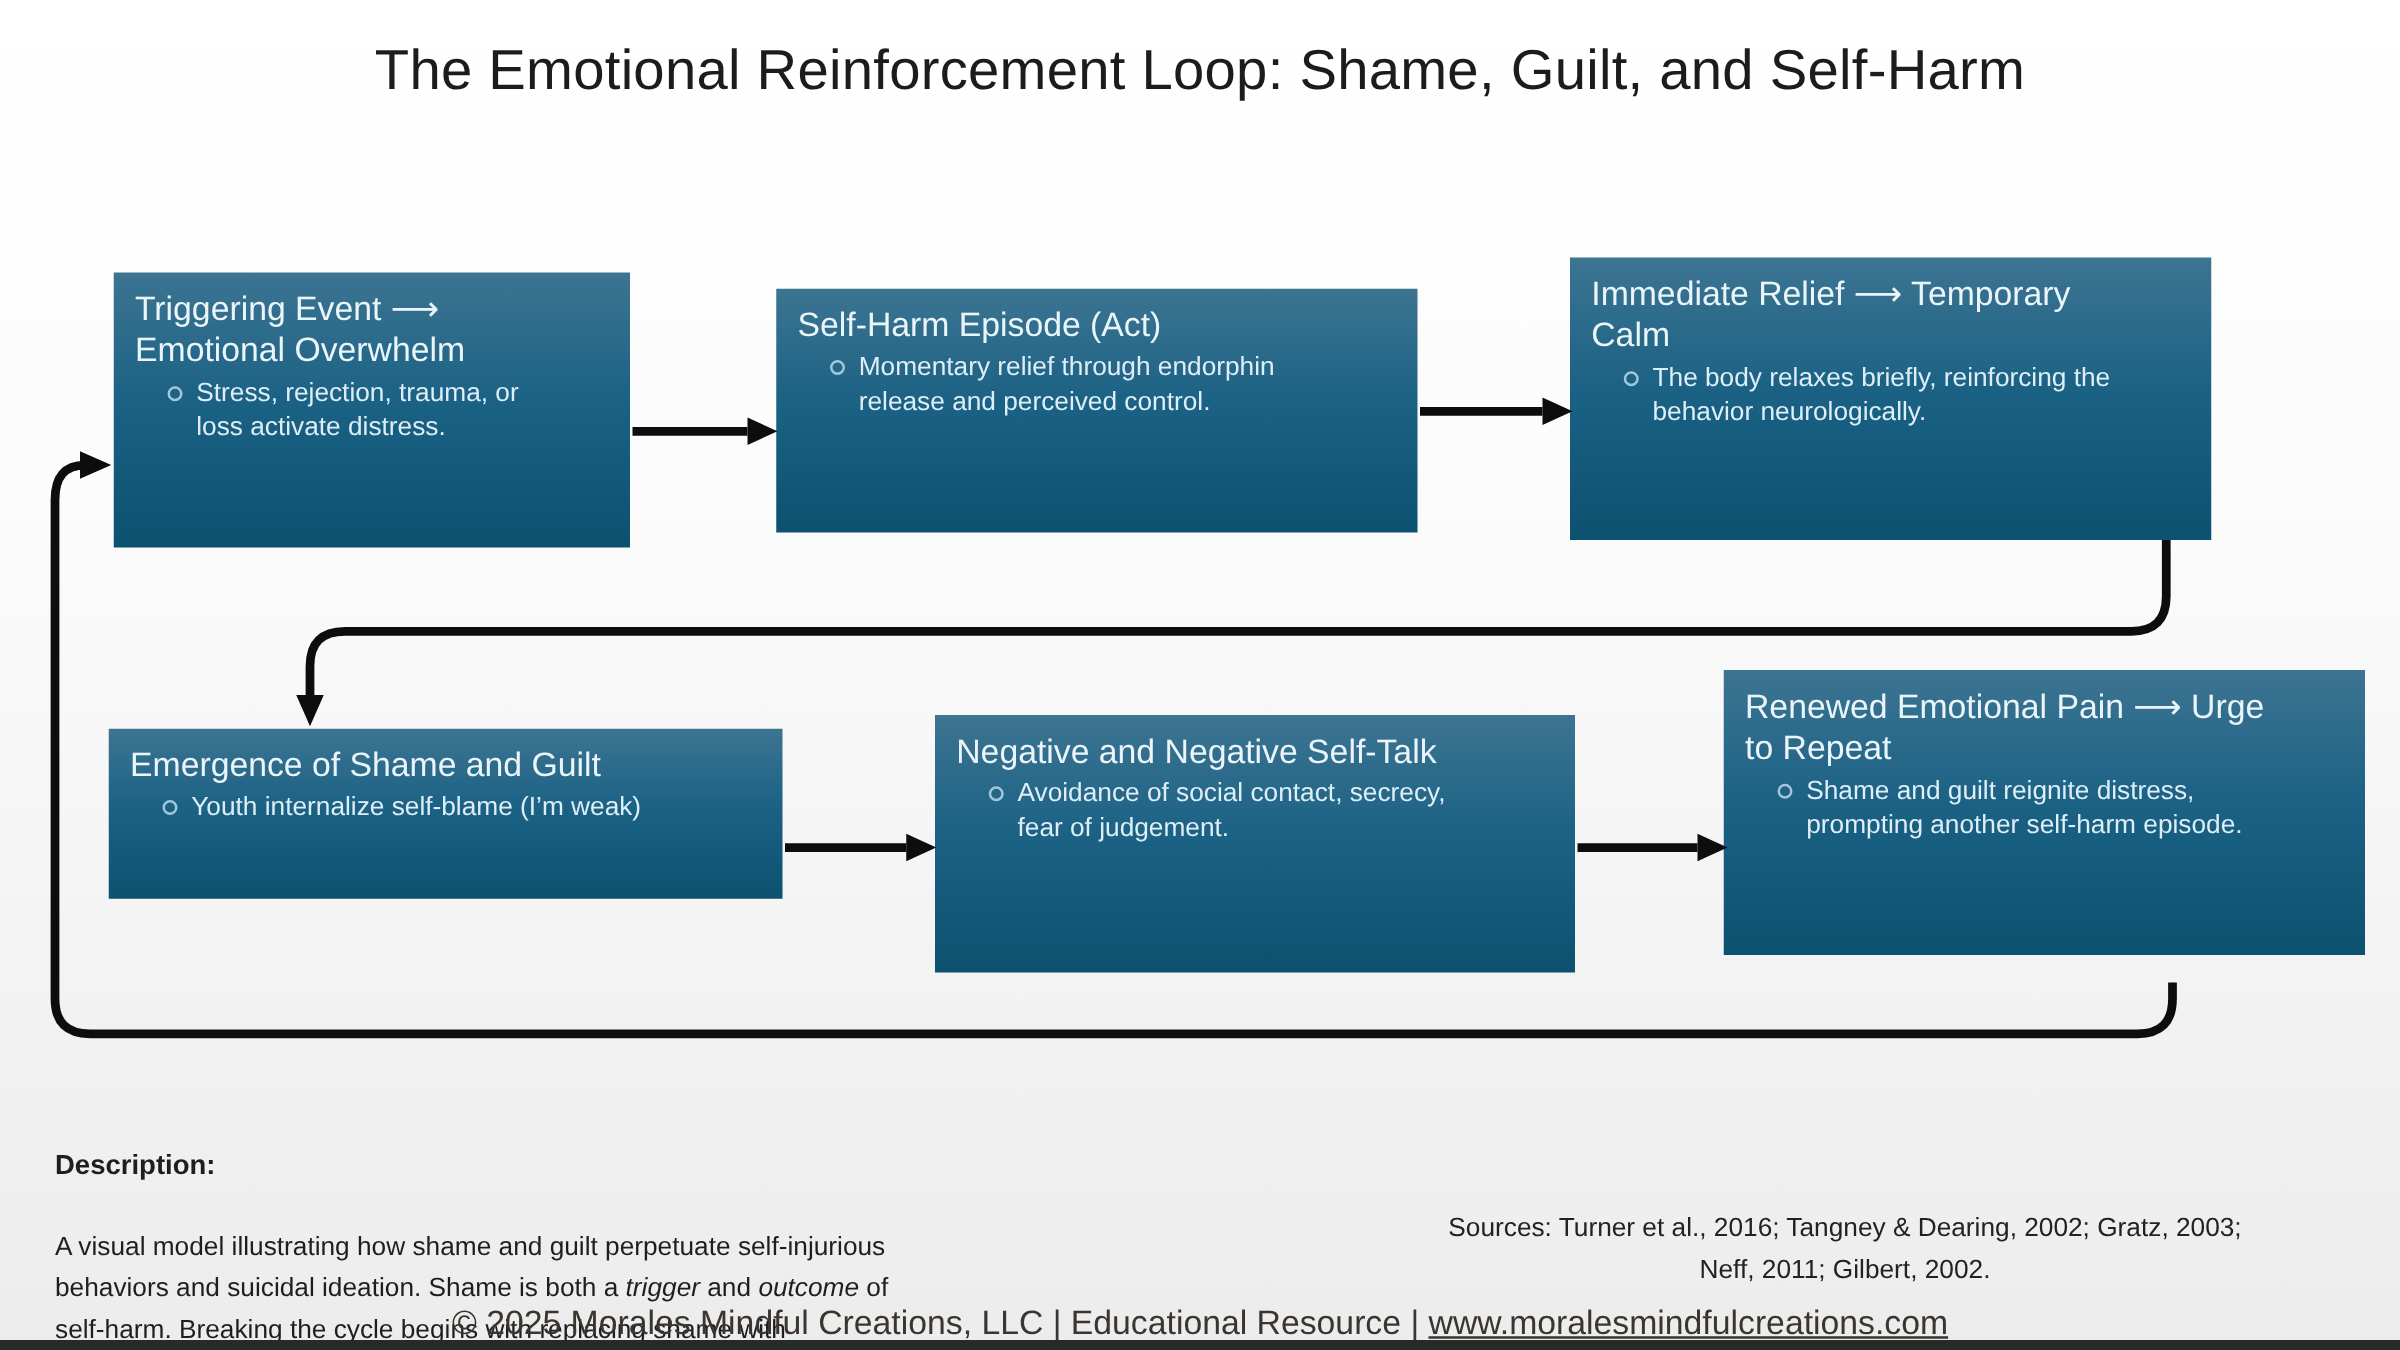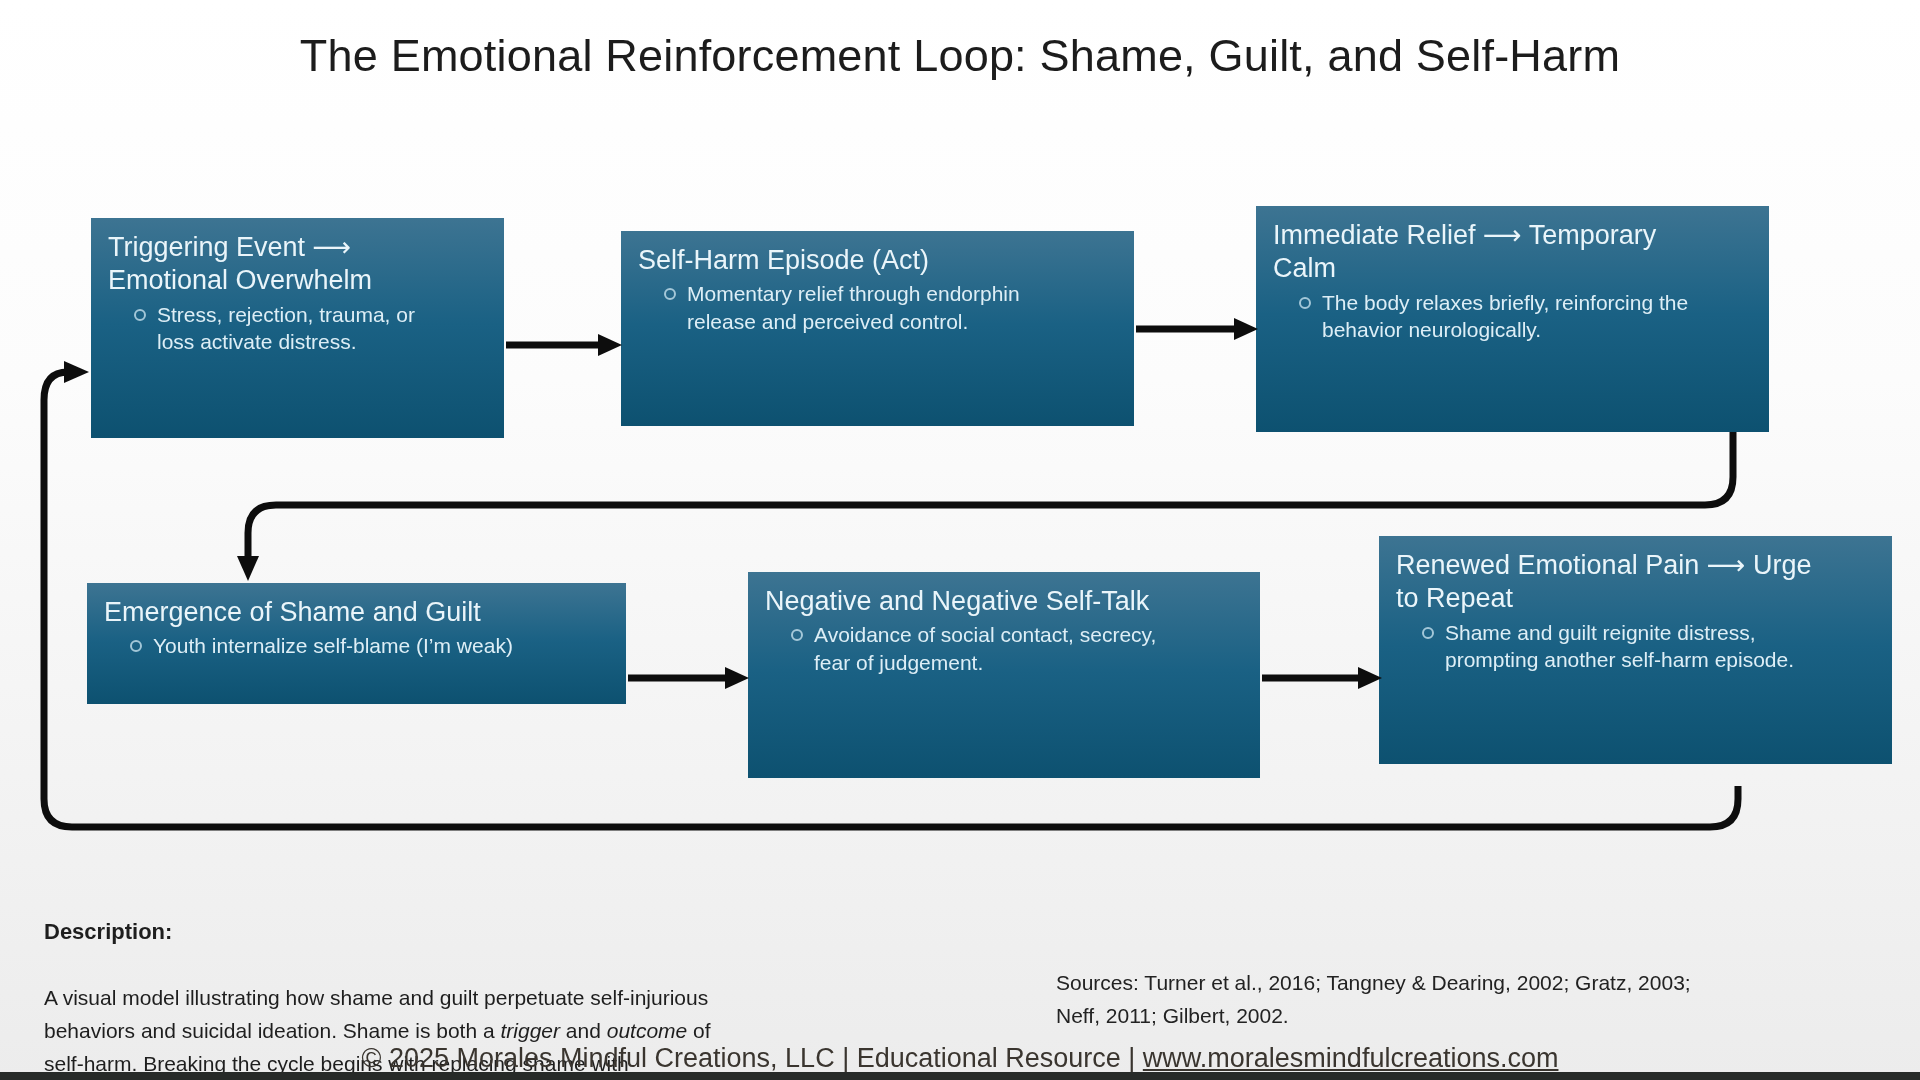--- a/index.html
+++ b/index.html
@@ -36,35 +36,35 @@
     position:relative;padding-left:25px;
     font-size:21px;line-height:1.3;color:#ddeef6;white-space:pre-line;
   }
   .node li::before{
     content:"";position:absolute;left:2px;top:8px;width:8px;height:8px;
     border:2px solid rgba(196,224,236,0.8);border-radius:50%;
   }
   #node-trigger   {left:91px;  top:218px; width:413px; height:220px;}
   #node-act       {left:621px; top:231px; width:513px; height:195px;}
   #node-relief    {left:1256px;top:206px; width:513px; height:226px;}
-  #node-shame     {left:87px;  top:583px; width:539px; height:121px;}
+  #node-shame     {left:87px;  top:583px; width:539px; height:136px;}
   #node-isolation {left:748px; top:572px; width:512px; height:206px;}
   #node-renewed   {left:1379px;top:536px; width:513px; height:228px;}
   svg.connectors{position:absolute;left:0;top:0;pointer-events:none;}
   svg.connectors path{fill:none;stroke:var(--arrow);stroke-width:7;}
   svg.connectors polygon{fill:var(--arrow);stroke:none;}
   .description{
     position:absolute;left:44px;top:882px;width:930px;
     color:#1e1e1e;font-size:21px;line-height:1.57;white-space:pre-line;
   }
   .description .desc-heading{font-weight:700;font-size:22px;white-space:normal;}
   .description em{font-style:italic;}
   .sources{
     position:absolute;left:1056px;top:967px;width:840px;
-    color:#222;font-size:21px;line-height:1.55;white-space:pre-line;
+    color:#222;font-size:21px;line-height:1.55;white-space:pre-line;text-align:center;
   }
   .footer{
     position:absolute;left:0;top:1038px;width:1920px;height:42px;
     text-align:center;font-size:27px;color:#3a352f;line-height:40px;
   }
   .footer a{color:#3a352f;text-decoration:underline;cursor:pointer;}
   .bottom-bar{
     position:absolute;left:0;bottom:0;width:1920px;height:8px;
     background:var(--bottom-bar);
   }

